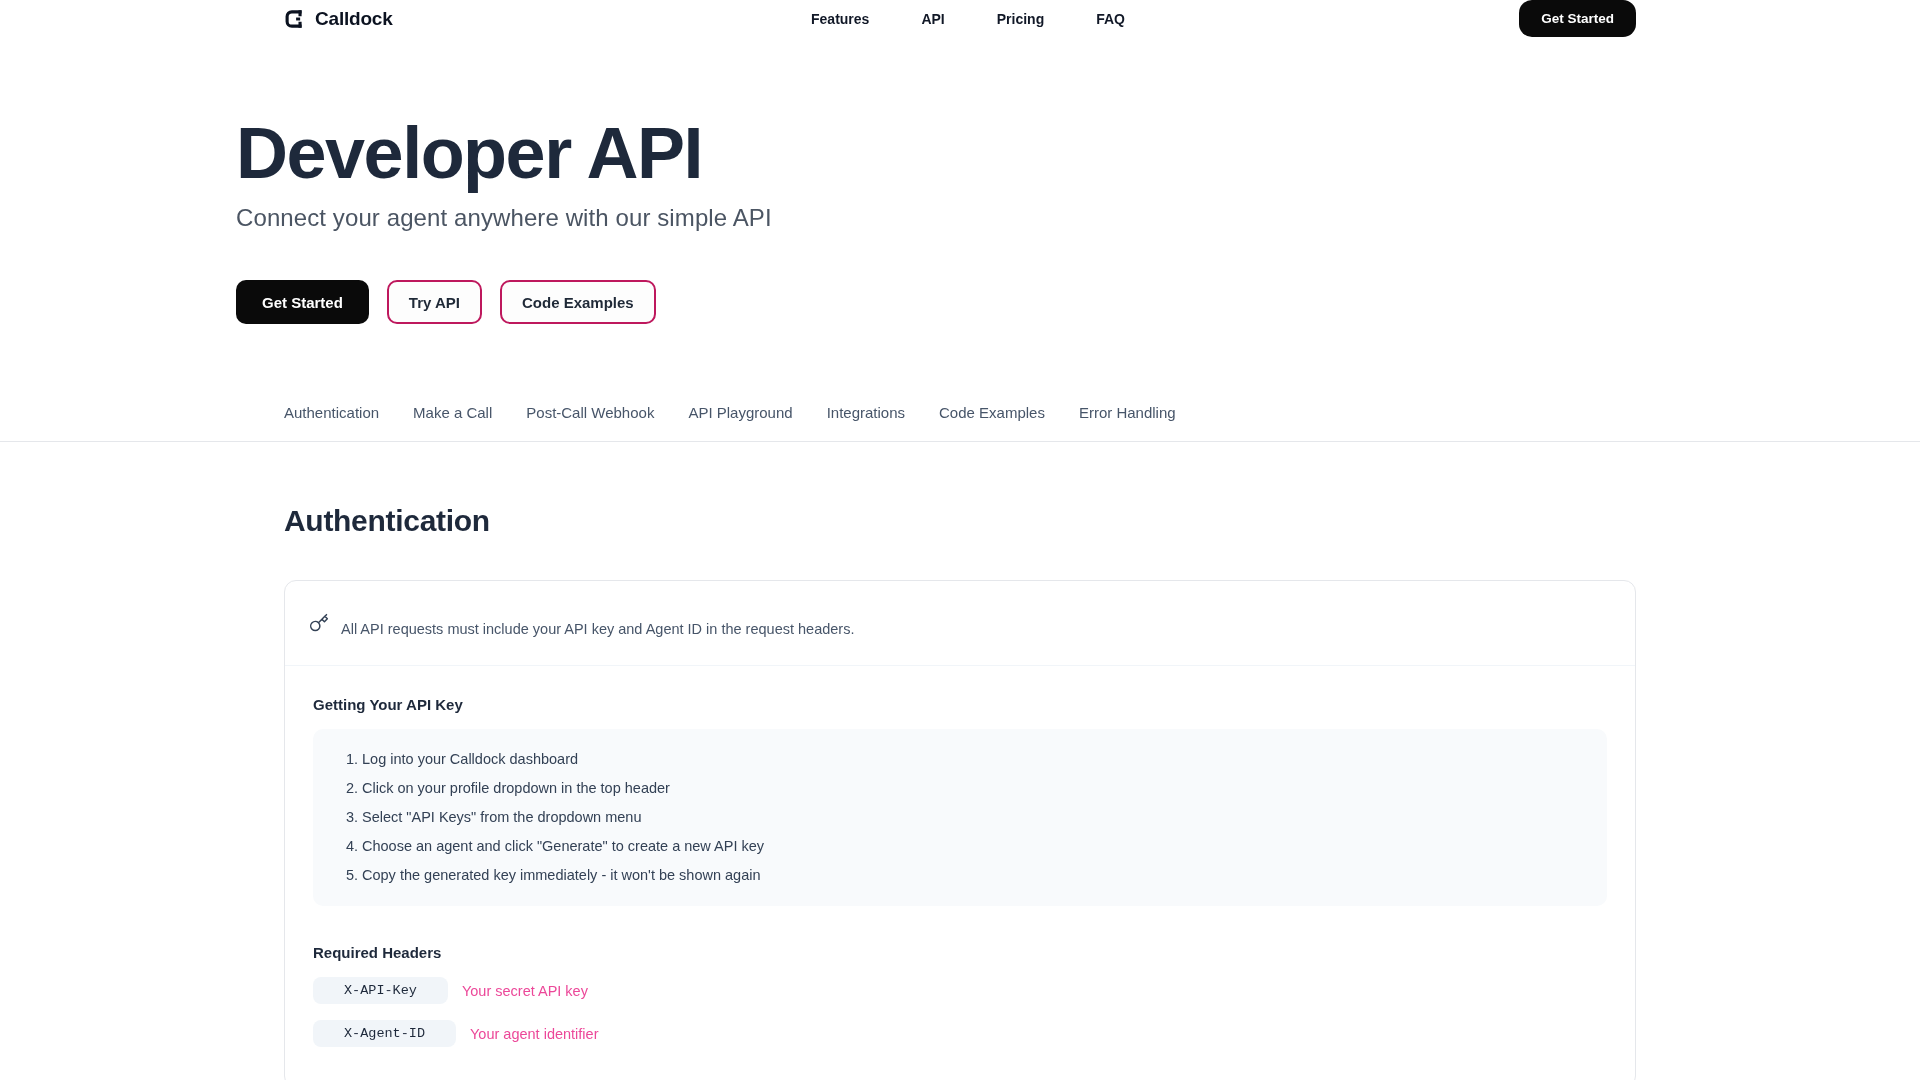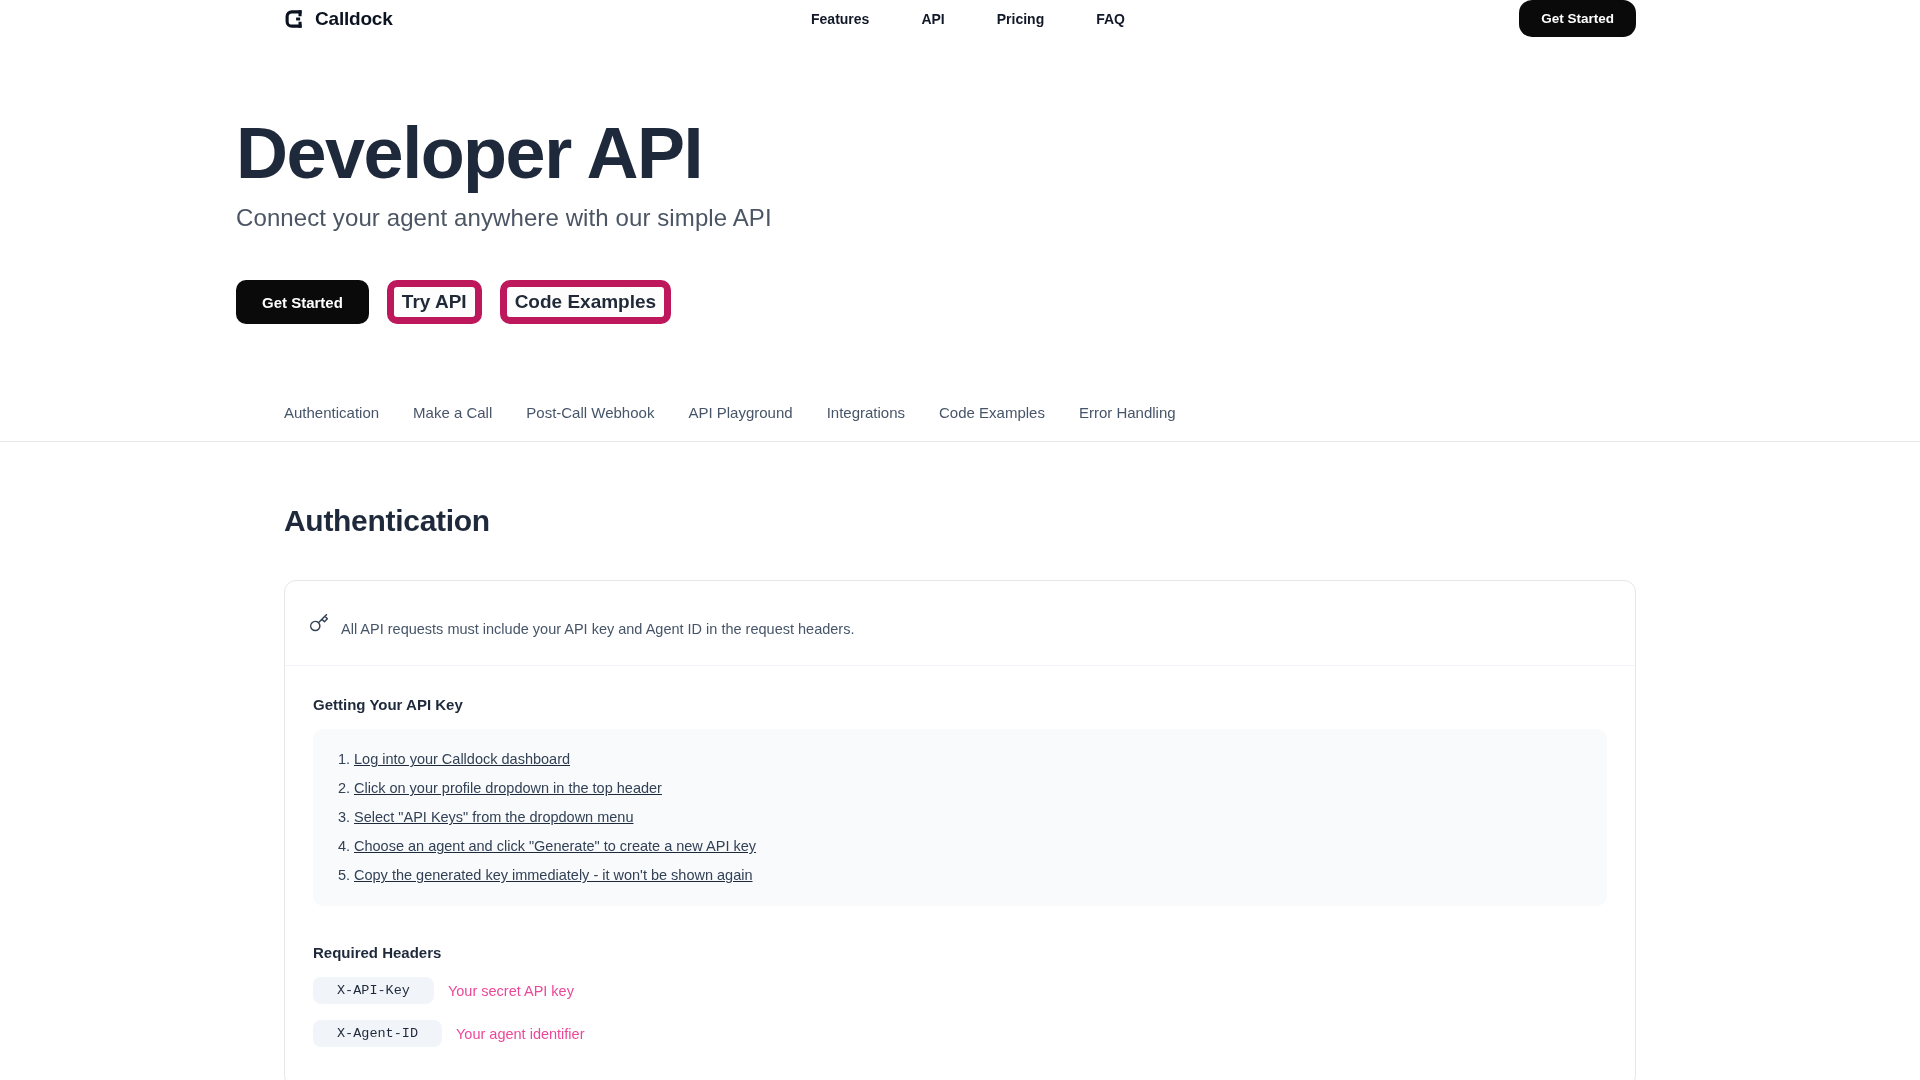--- a/index.html
+++ b/index.html
@@ -22,48 +22,48 @@
   .btn-cta-top { background: #0a0a0a; color: #ffffff; font-size: 13.5px; font-weight: 700;
     height: 37px; padding: 0 22px; border-radius: 13px; }
 
   
   .hero { padding-top: 58px; }
   .hero-title { font-size: 72px; font-weight: 700; letter-spacing: -1.5px; color: #1e293b; line-height: 1.2; }
   .hero-subtitle { margin-top: 8px; font-size: 24px; color: #4b5563; letter-spacing: 0.1px; }
   .hero-actions { margin-top: 48px; display: flex; gap: 18px; }
   .btn-primary { background: #0a0a0a; color: #ffffff; font-size: 15px; font-weight: 700;
     height: 44px; padding: 0 26px; border-radius: 10px; }
-  .btn-secondary { background: #fdfdfd; color: #1f2937; font-size: 19px; font-weight: 600;
-    height: 44px; padding: 0 8px; border-radius: 10px; border: 7px solid #be185d; }
+  .btn-secondary { background: #fdfdfd; color: #1f2937; font-size: 15px; font-weight: 600;
+    height: 44px; padding: 0 20px; border-radius: 10px; border: 2px solid #be185d; }
 
   
   .tabs-wrap { margin-top: 80px; border-bottom: 1px solid #e5e7eb; }
   .tabs { display: flex; gap: 34px; padding-bottom: 20px; }
   .tab { font-size: 15px; color: #475569; cursor: pointer; white-space: nowrap; }
 
   
   .section-title { margin-top: 62px; font-size: 30px; font-weight: 700; letter-spacing: -0.3px; color: #1e293b; }
 
   
   .card { margin-top: 42px; border: 1px solid #e5e7eb; border-radius: 12px; background: #ffffff; }
   .card-header { padding: 30px 32px 28px 24px; display: flex; gap: 12px; }
   .key-icon { width: 20px; height: 20px; flex: 0 0 auto; margin-top: 2px; color: #334155; }
   .card-title { font-size: 18px; font-weight: 700; color: #1e293b; letter-spacing: -0.1px; }
   .card-desc { margin-top: 10px; font-size: 14.5px; color: #475569; }
   .card-divider { height: 1px; background: #f1f5f9; border: none; }
   .card-body { padding: 30px 28px 40px 28px; }
 
   .sub-heading { font-size: 15px; font-weight: 700; color: #1e293b; }
   .steps-box { margin-top: 16px; background: #f8fafc; border-radius: 10px; padding: 16px 24px; }
-  .steps-box ol { margin-left: 17px; text-decoration: underline; }
+  .steps-box ol { margin-left: 25px; }
   .steps-box li { font-size: 14.5px; color: #334155; line-height: 29px; }
 
   .req-headers { margin-top: 38px; }
   .header-row { margin-top: 16px; display: flex; align-items: center; gap: 14px; }
-  .code-badge { display: inline-block; background: #f1f5f9; border-radius: 8px; padding: 6px 24px;
+  .code-badge { display: inline-block; background: #f1f5f9; border-radius: 8px; padding: 6px 31px;
     font-family: "Liberation Mono", monospace; font-size: 13.5px; color: #1e293b; }
   .header-desc { font-size: 14.5px; color: #ec4899; }
 </style>
 </head>
 <body>
 
 <header class="site-header" style="position:relative;">
   <div class="container">
     <div class="logo">
       <span class="logo-mark">

